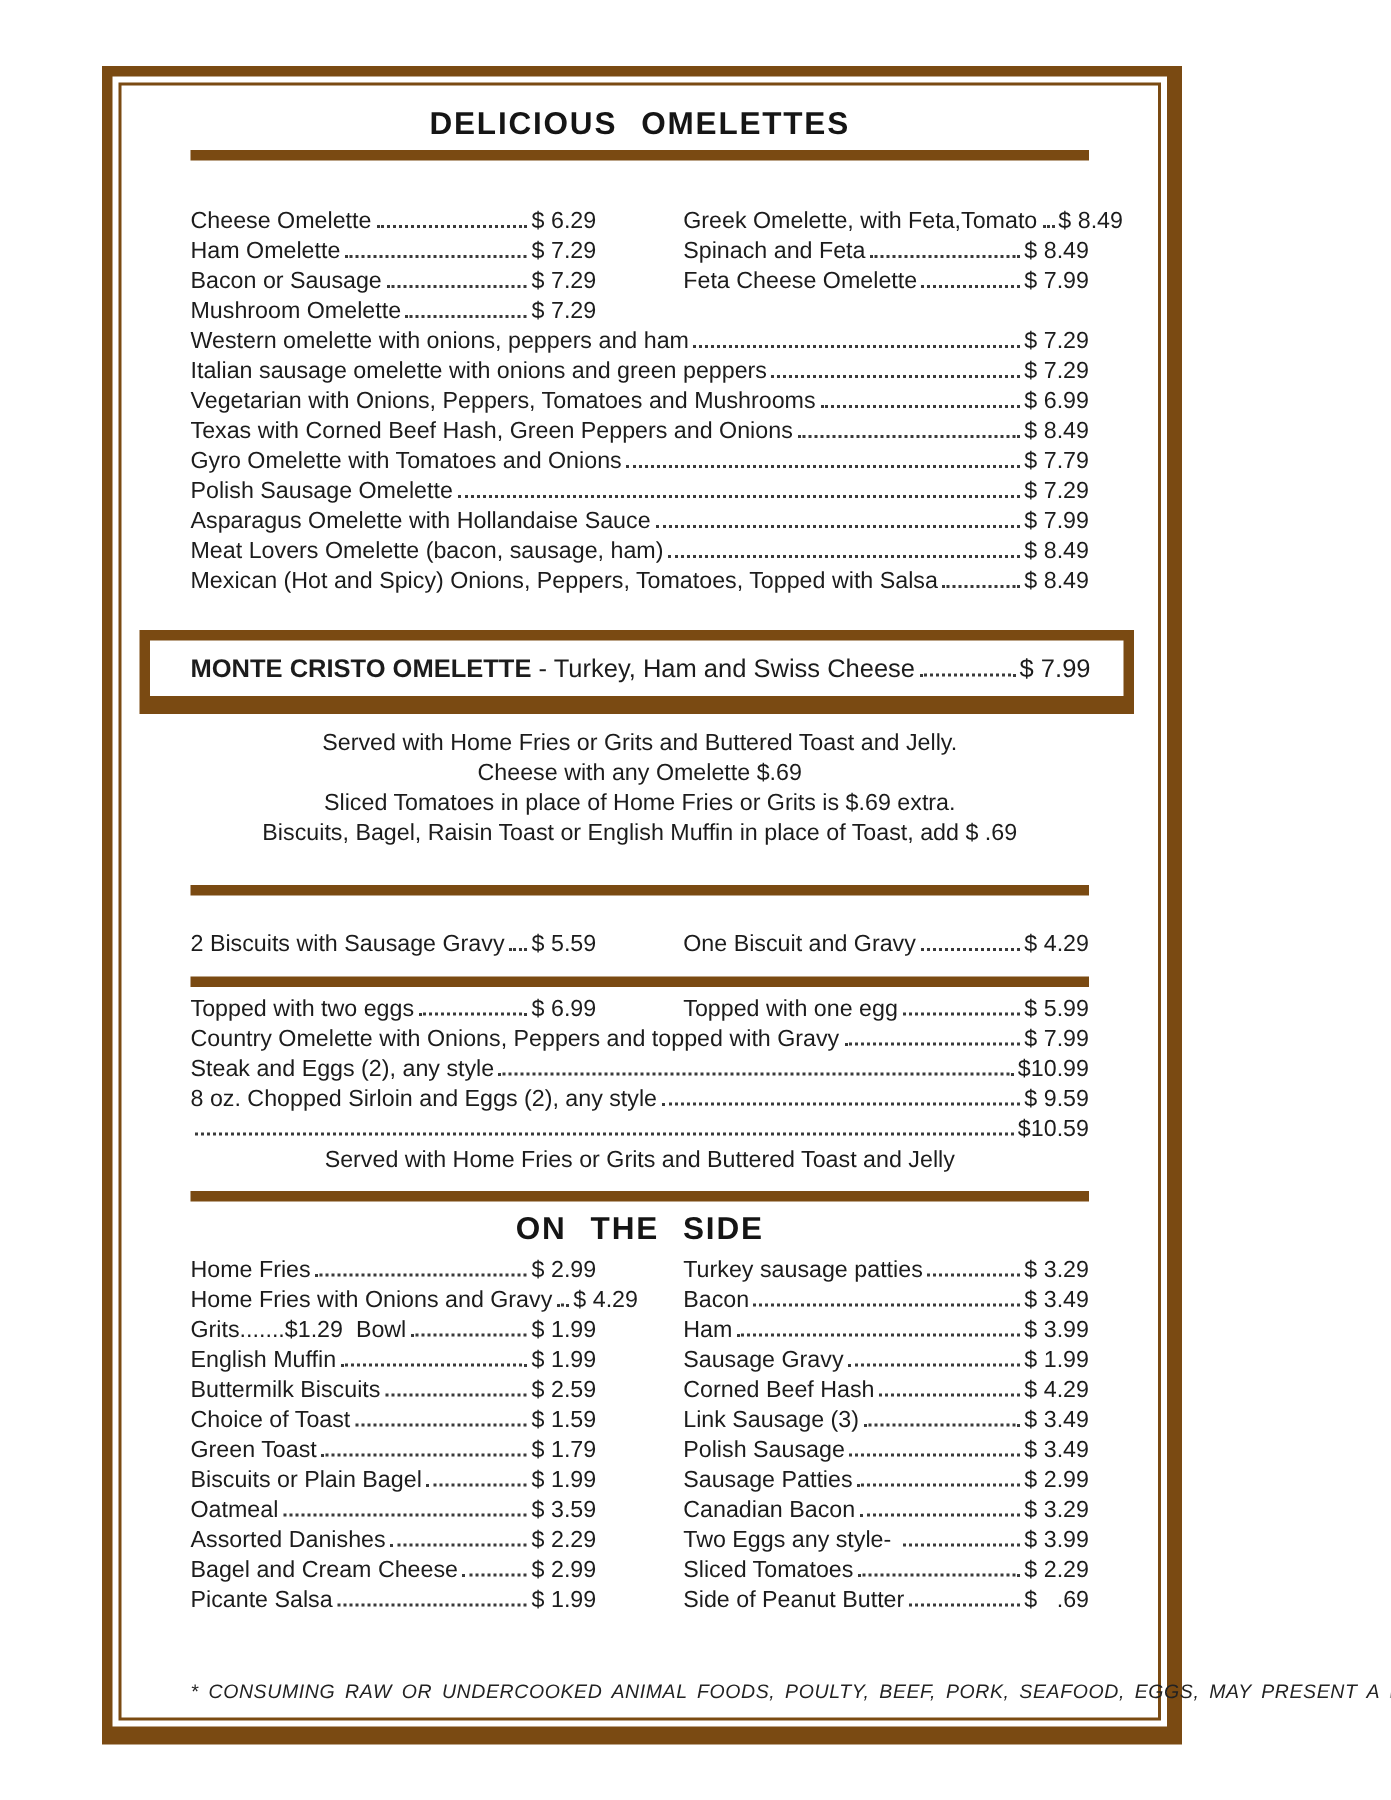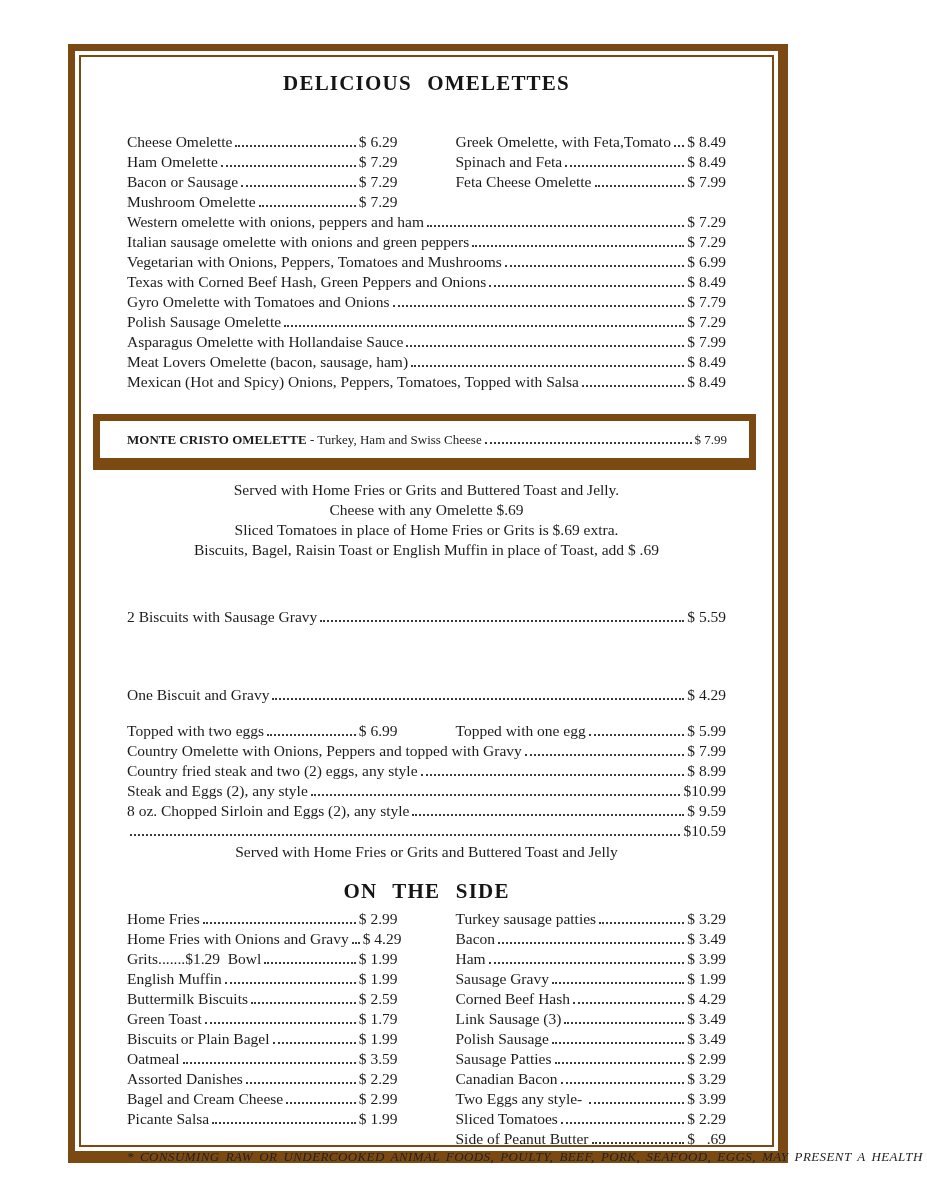--- a/index.html
+++ b/index.html
@@ -5,21 +5,20 @@
   * { margin:0; padding:0; box-sizing:border-box; }
   body {
     width:927px; height:1200px; background:#ffffff;
     font-family:"Liberation Sans", sans-serif; color:#1c1c1c;
     position:relative; overflow:hidden;
   }
   .frame {
     position:absolute; left:68px; top:44px; width:720px; height:1119px;
     border:7px solid #7a4a12; border-right-width:10px; border-bottom-width:12px;
     background:#fff;
-    font-family:Liberation Serif, serif;
   }
   .frame-inner {
     position:absolute; inset:4px;
     border:2px solid #7a4a12;
   }
   .content {
     position:absolute; inset:6px;
     padding:14px 46px 8px 46px;
     display:flex; flex-direction:column;
   }
@@ -40,34 +39,34 @@
   .cols { display:flex; gap:58px; }
   .col { flex:1 1 0; min-width:0; display:flex; flex-direction:column; }
   .two-col-block { margin-top:31px; }
   .full-list { display:flex; flex-direction:column; }
   .feature-box {
     margin:22px -30px 0 -34px;
     border:7px solid #7a4a12; border-bottom-width:12px;
     padding:9px 22px 8px 27px;
     background:#fff;
   }
-  .feature-box .row { font-size:13px; }
+  .feature-box .row { font-size:17px; }
   .bold { font-weight:bold; }
   .notes { margin-top:10px; text-align:center; }
   .note { line-height:20px; font-size:15.5px; }
   .bar-2 { margin-top:24px; }
   .country-title { margin-top:8px; }
   .subtitle { text-align:center; font-size:15.5px; line-height:20px; }
-  .intro-row { margin-top:23px;flex-direction:column; }
+  .intro-row { margin-top:23px; }
   .bar-3 { margin-top:11px; }
   .country-list { margin-top:5px; }
   .center-line { text-align:center; font-size:15.5px; line-height:22px; }
   .bar-4 { margin-top:9px; }
   .sides-title { margin-top:7px; }
-  .sides-cols { margin-top:5px; }
+  .sides-cols { margin-top:5px;align-items:flex-end; }
   .disclaimer {
     margin-top:auto; text-align:center;
     font-style:italic; font-size:13px; letter-spacing:0.4px; word-spacing:2.5px;
     color:#222; padding-bottom:2px; white-space:nowrap;
   }
 </style>
 </head>
 <body>
 
 <div class="frame">
@@ -248,25 +247,20 @@
     </div>
 
     <div class="full-list">
 
         <div class="row">
           <span class="lbl">Country Omelette with Onions, Peppers and topped with Gravy</span>
           <span class="leader"></span>
           <span class="price">$ 7.99</span>
         </div>
 
-        <div class="row">
-          <span class="lbl">Country fried steak and two (2) eggs, any style</span>
-          <span class="leader"></span>
-          <span class="price">$ 8.99</span>
-        </div>
 
         <div class="row">
           <span class="lbl">Steak and Eggs (2), any style</span>
           <span class="leader"></span>
           <span class="price">$10.99</span>
         </div>
 
         <div class="row">
           <span class="lbl">8 oz. Chopped Sirloin and Eggs (2), any style</span>
           <span class="leader"></span>
@@ -311,20 +305,25 @@
             <span class="leader"></span>
             <span class="price">$ 1.99</span>
           </div>
 
           <div class="row">
             <span class="lbl">Buttermilk Biscuits</span>
             <span class="leader"></span>
             <span class="price">$ 2.59</span>
           </div>
 
+          <div class="row">
+            <span class="lbl">Choice of Toast</span>
+            <span class="leader"></span>
+            <span class="price">$ 1.59</span>
+          </div>
 
           <div class="row">
             <span class="lbl">Green Toast</span>
             <span class="leader"></span>
             <span class="price">$ 1.79</span>
           </div>
 
           <div class="row">
             <span class="lbl">Biscuits or Plain Bagel</span>
             <span class="leader"></span>

